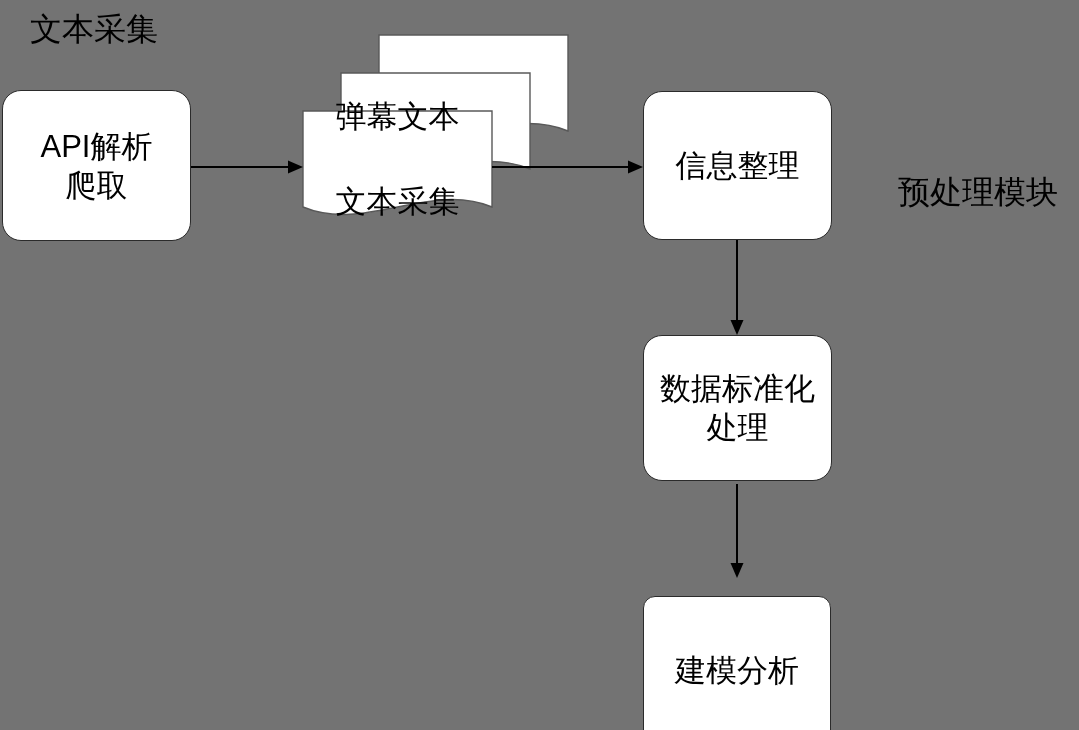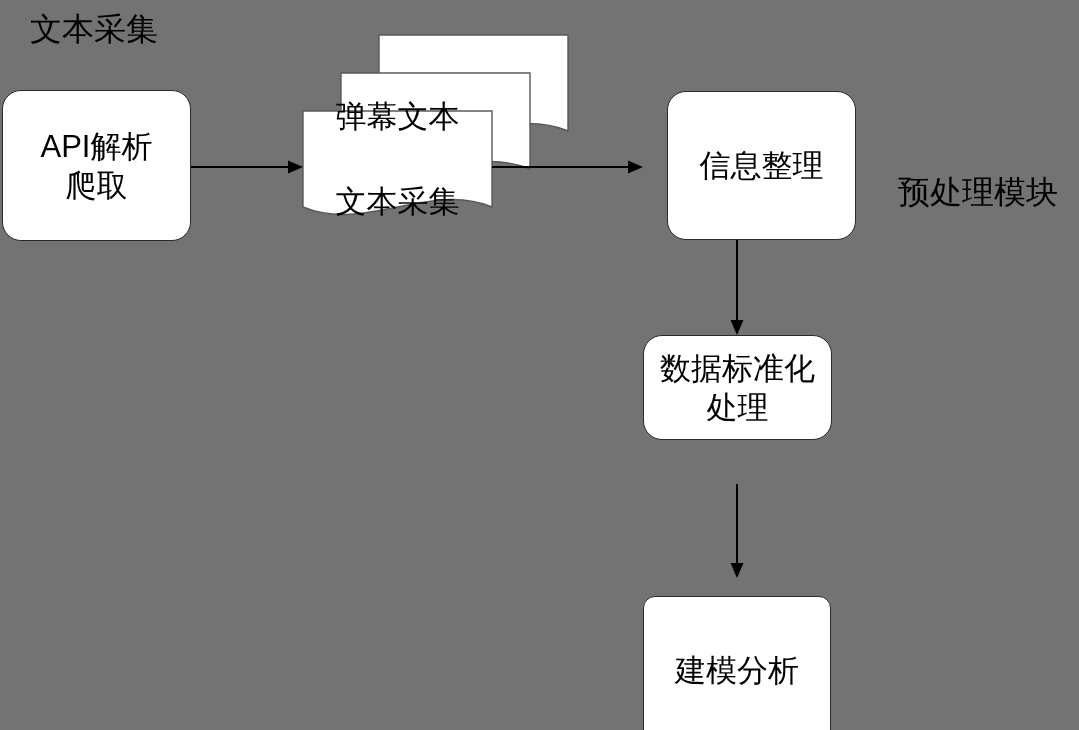--- a/index.html
+++ b/index.html
@@ -42,22 +42,22 @@
     border-radius: 19px;
     display: flex;
     flex-direction: column;
     align-items: center;
     justify-content: center;
     text-align: left;
     font-size: 31px;
     line-height: 39px;
   }
   .node-api   { left: 2px;   top: 90px;  width: 189px; height: 151px; }
-  .node-info  { left: 643px; top: 91px;  width: 189px; height: 149px; margin-left: 24px; }
-  .node-std   { left: 643px; top: 335px; width: 189px; height: 105px; }
+  .node-info  { left: 643px; top: 91px;  width: 189px; height: 149px; }
+  .node-std   { left: 643px; top: 335px; width: 189px; height: 146px; }
   .node-model { left: 643px; top: 596px; width: 188px; height: 149px; border-radius: 12px; }
   .doc-text {
     position: absolute;
     left: 303px;
     top: 113px;
     width: 189px;
     height: 92px;
     display: flex;
     flex-direction: column;
     align-items: center;

